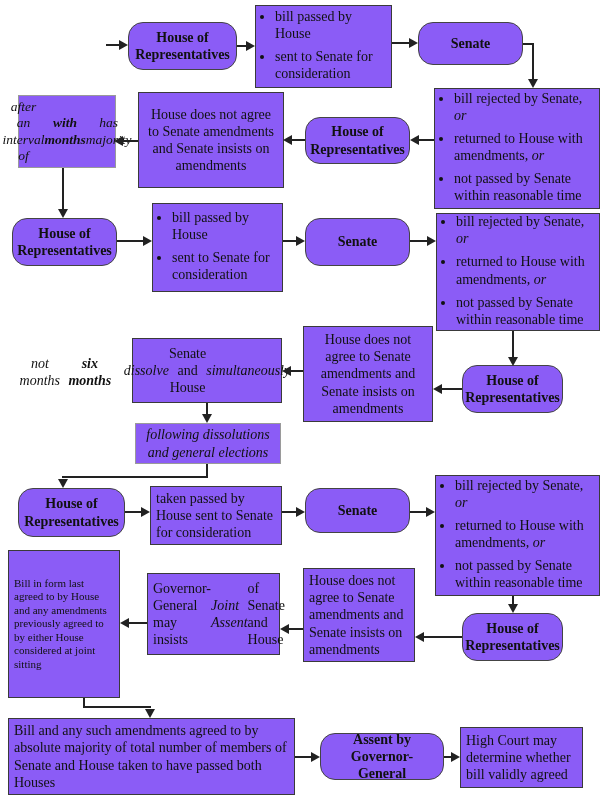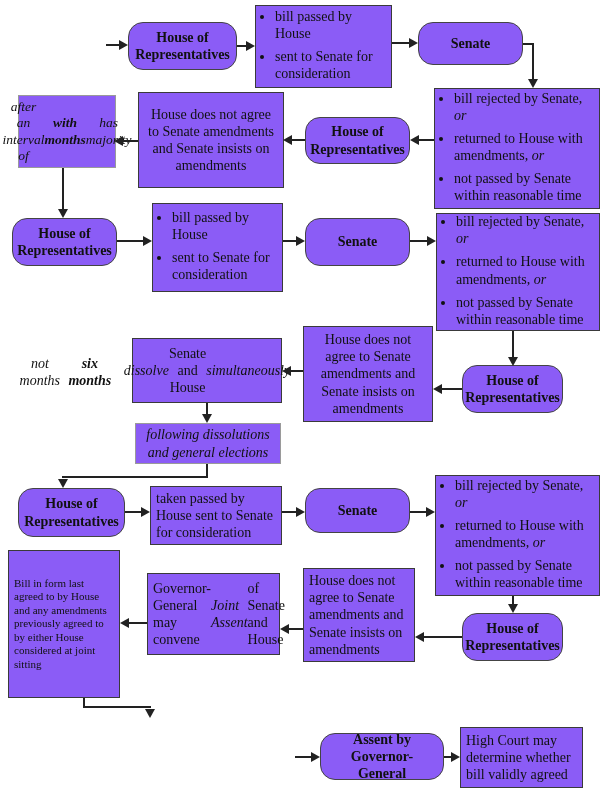--- a/index.html
+++ b/index.html
@@ -93,27 +93,28 @@
   <div class="node bullets" style="left:435px;top:475px;width:165px;height:121px">
     <ul>
       <li><span>bill rejected by Senate, </span><span class="i">or</span></li>
       <li><span>returned to House with amendments, </span><span class="i">or</span></li>
       <li><span>not passed by Senate within reasonable time</span></li>
     </ul>
   </div>
 
   <div class="node leftal fs13" style="left:8px;top:550px;width:112px;height:148px">Bill in form last agreed to by House and any amendments previously agreed to by either House considered at joint sitting</div>
   <div class="node leftal" style="left:147px;top:573px;width:133px;height:82px">
-      <span>Governor-General may convene </span>
+      <span>Governor-General may insists </span>
       <span class="i">Joint Assent</span>
       <span> of Senate and House</span>
     </div>
   <div class="node leftal" style="left:303px;top:568px;width:112px;height:94px">House does not agree to Senate amendments and Senate insists on amendments</div>
   <div class="node round" style="left:462px;top:613px;width:101px;height:48px">House of Representatives</div>
 
+  <div class="node leftal" style="left:8px;top:718px;width:287px;height:77px">Bill and any such amendments agreed to by absolute majority of total number of members of Senate and House taken to have passed both Houses</div>
   <div class="node round" style="left:320px;top:733px;width:124px;height:47px;padding:20px">Assent by Governor-General</div>
   <div class="node leftal" style="left:460px;top:727px;width:123px;height:61px">High Court may determine whether bill validly agreed</div>
 
   <i class="hl" style="left:106px;top:44px;width:14px"></i>
   <i class="ar ar-r" style="left:119px;top:40px"></i>
 
   <i class="hl" style="left:237px;top:45px;width:11px"></i>
   <i class="ar ar-r" style="left:246px;top:41px"></i>
 
   <i class="hl" style="left:392px;top:42px;width:18px"></i>

